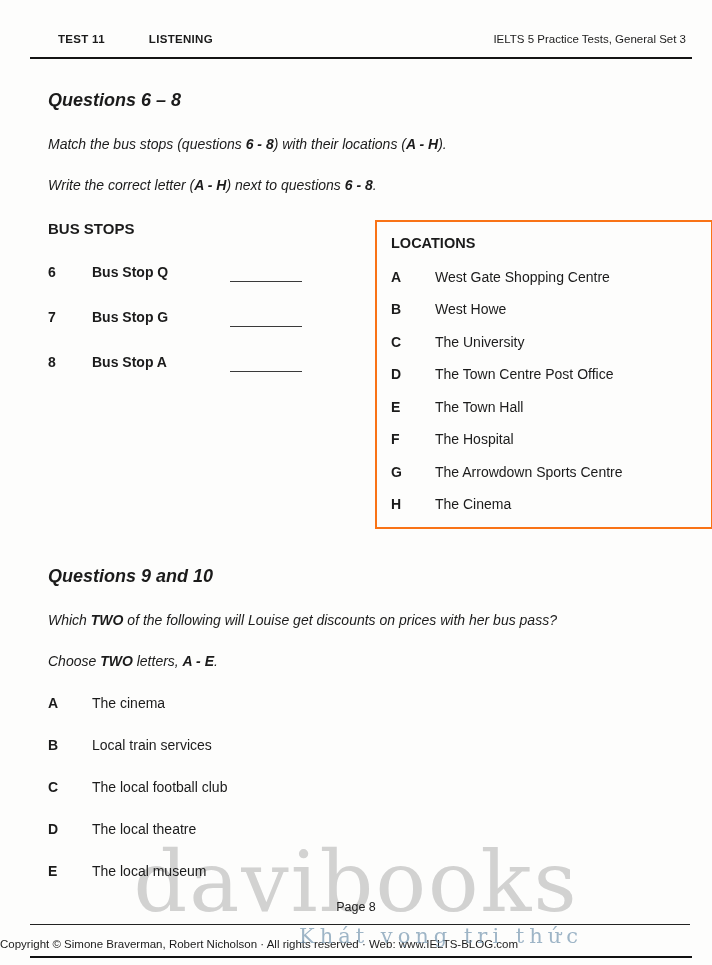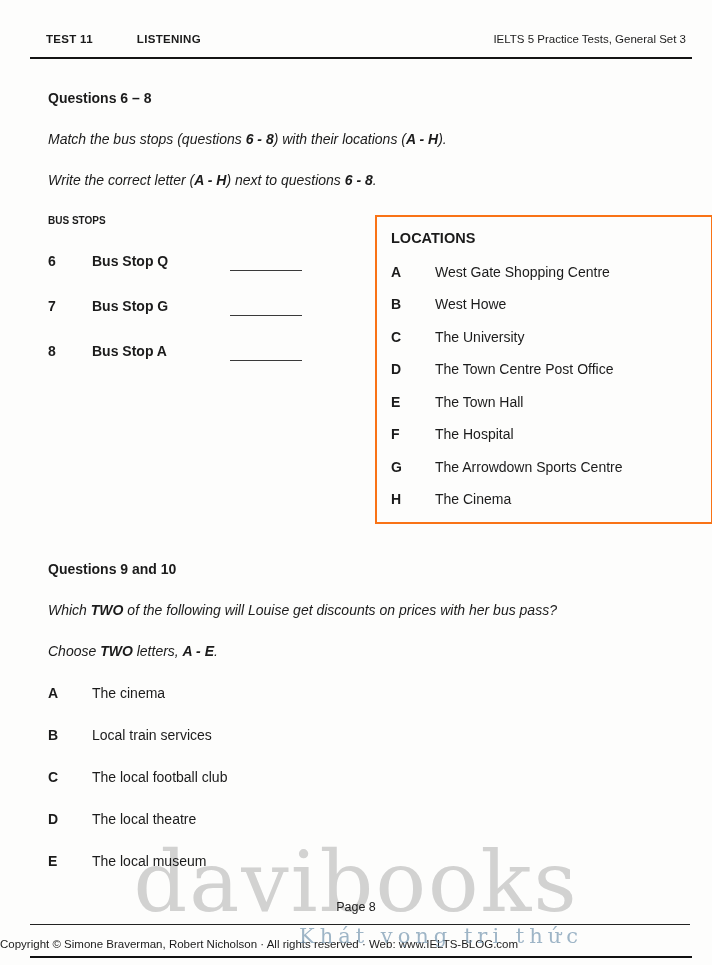--- a/index.html
+++ b/index.html
@@ -18,32 +18,32 @@
   .wm-sub{
     position:absolute;top:924px;left:170px;right:0;z-index:2;
     text-align:center;font-family:"DejaVu Serif",serif;
     font-size:21px;letter-spacing:5px;color:rgba(120,152,178,0.72);
   }
   
   .header{
     position:absolute;top:33px;left:46px;right:26px;z-index:1;
     display:flex;align-items:baseline;font-size:11.5px;
   }
-  .header .test{font-weight:bold;letter-spacing:0.3px;}
+  .header .test{font-weight:bold;letter-spacing:0.3px;margin-left:12px;}
   .header .sec{font-weight:bold;margin-left:44px;letter-spacing:0.3px;}
   .header .book{margin-left:auto;}
   .rule-top{position:absolute;top:57px;left:30px;right:20px;height:2px;background:#141414;z-index:1;}
   
   .main{position:absolute;top:90px;left:48px;right:32px;z-index:1;}
-  .qtitle{font-size:14px;font-weight:bold;margin:0;}
+  .qtitle{font-size:18px;font-weight:bold;font-style:italic;margin:0;}
   .inst{font-size:14px;font-style:italic;margin:25px 0 0 0;}
   .b{font-weight:bold;}
   .columns{display:flex;align-items:flex-start;margin-top:27px;}
   .left-col{width:327px;flex:none;}
-  .bs-heading{font-size:10px;font-weight:bold;margin:0;}
+  .bs-heading{font-size:15px;font-weight:bold;margin:0;}
   .bs-row{display:flex;margin-top:27px;font-size:14px;}
   .bs-num{width:44px;font-weight:bold;flex:none;}
   .bs-label{width:138px;flex:none;font-weight:bold;}
   .blank{width:72px;height:17px;border-bottom:1.6px solid #3a3a3a;flex:none;}
   .loc-box{width:338px;flex:none;border:2px solid #f97316;box-sizing:border-box;padding:13px 8px 16px 14px;}
   .loc-heading{font-size:14.5px;font-weight:bold;margin:0;}
   .loc-row{display:flex;margin-top:18.5px;font-size:14px;line-height:14px;}
   .loc-letter{width:44px;font-weight:bold;flex:none;}
   .sec2-title{margin-top:37px;}
   .opt-row{display:flex;margin-top:26px;font-size:14px;}

